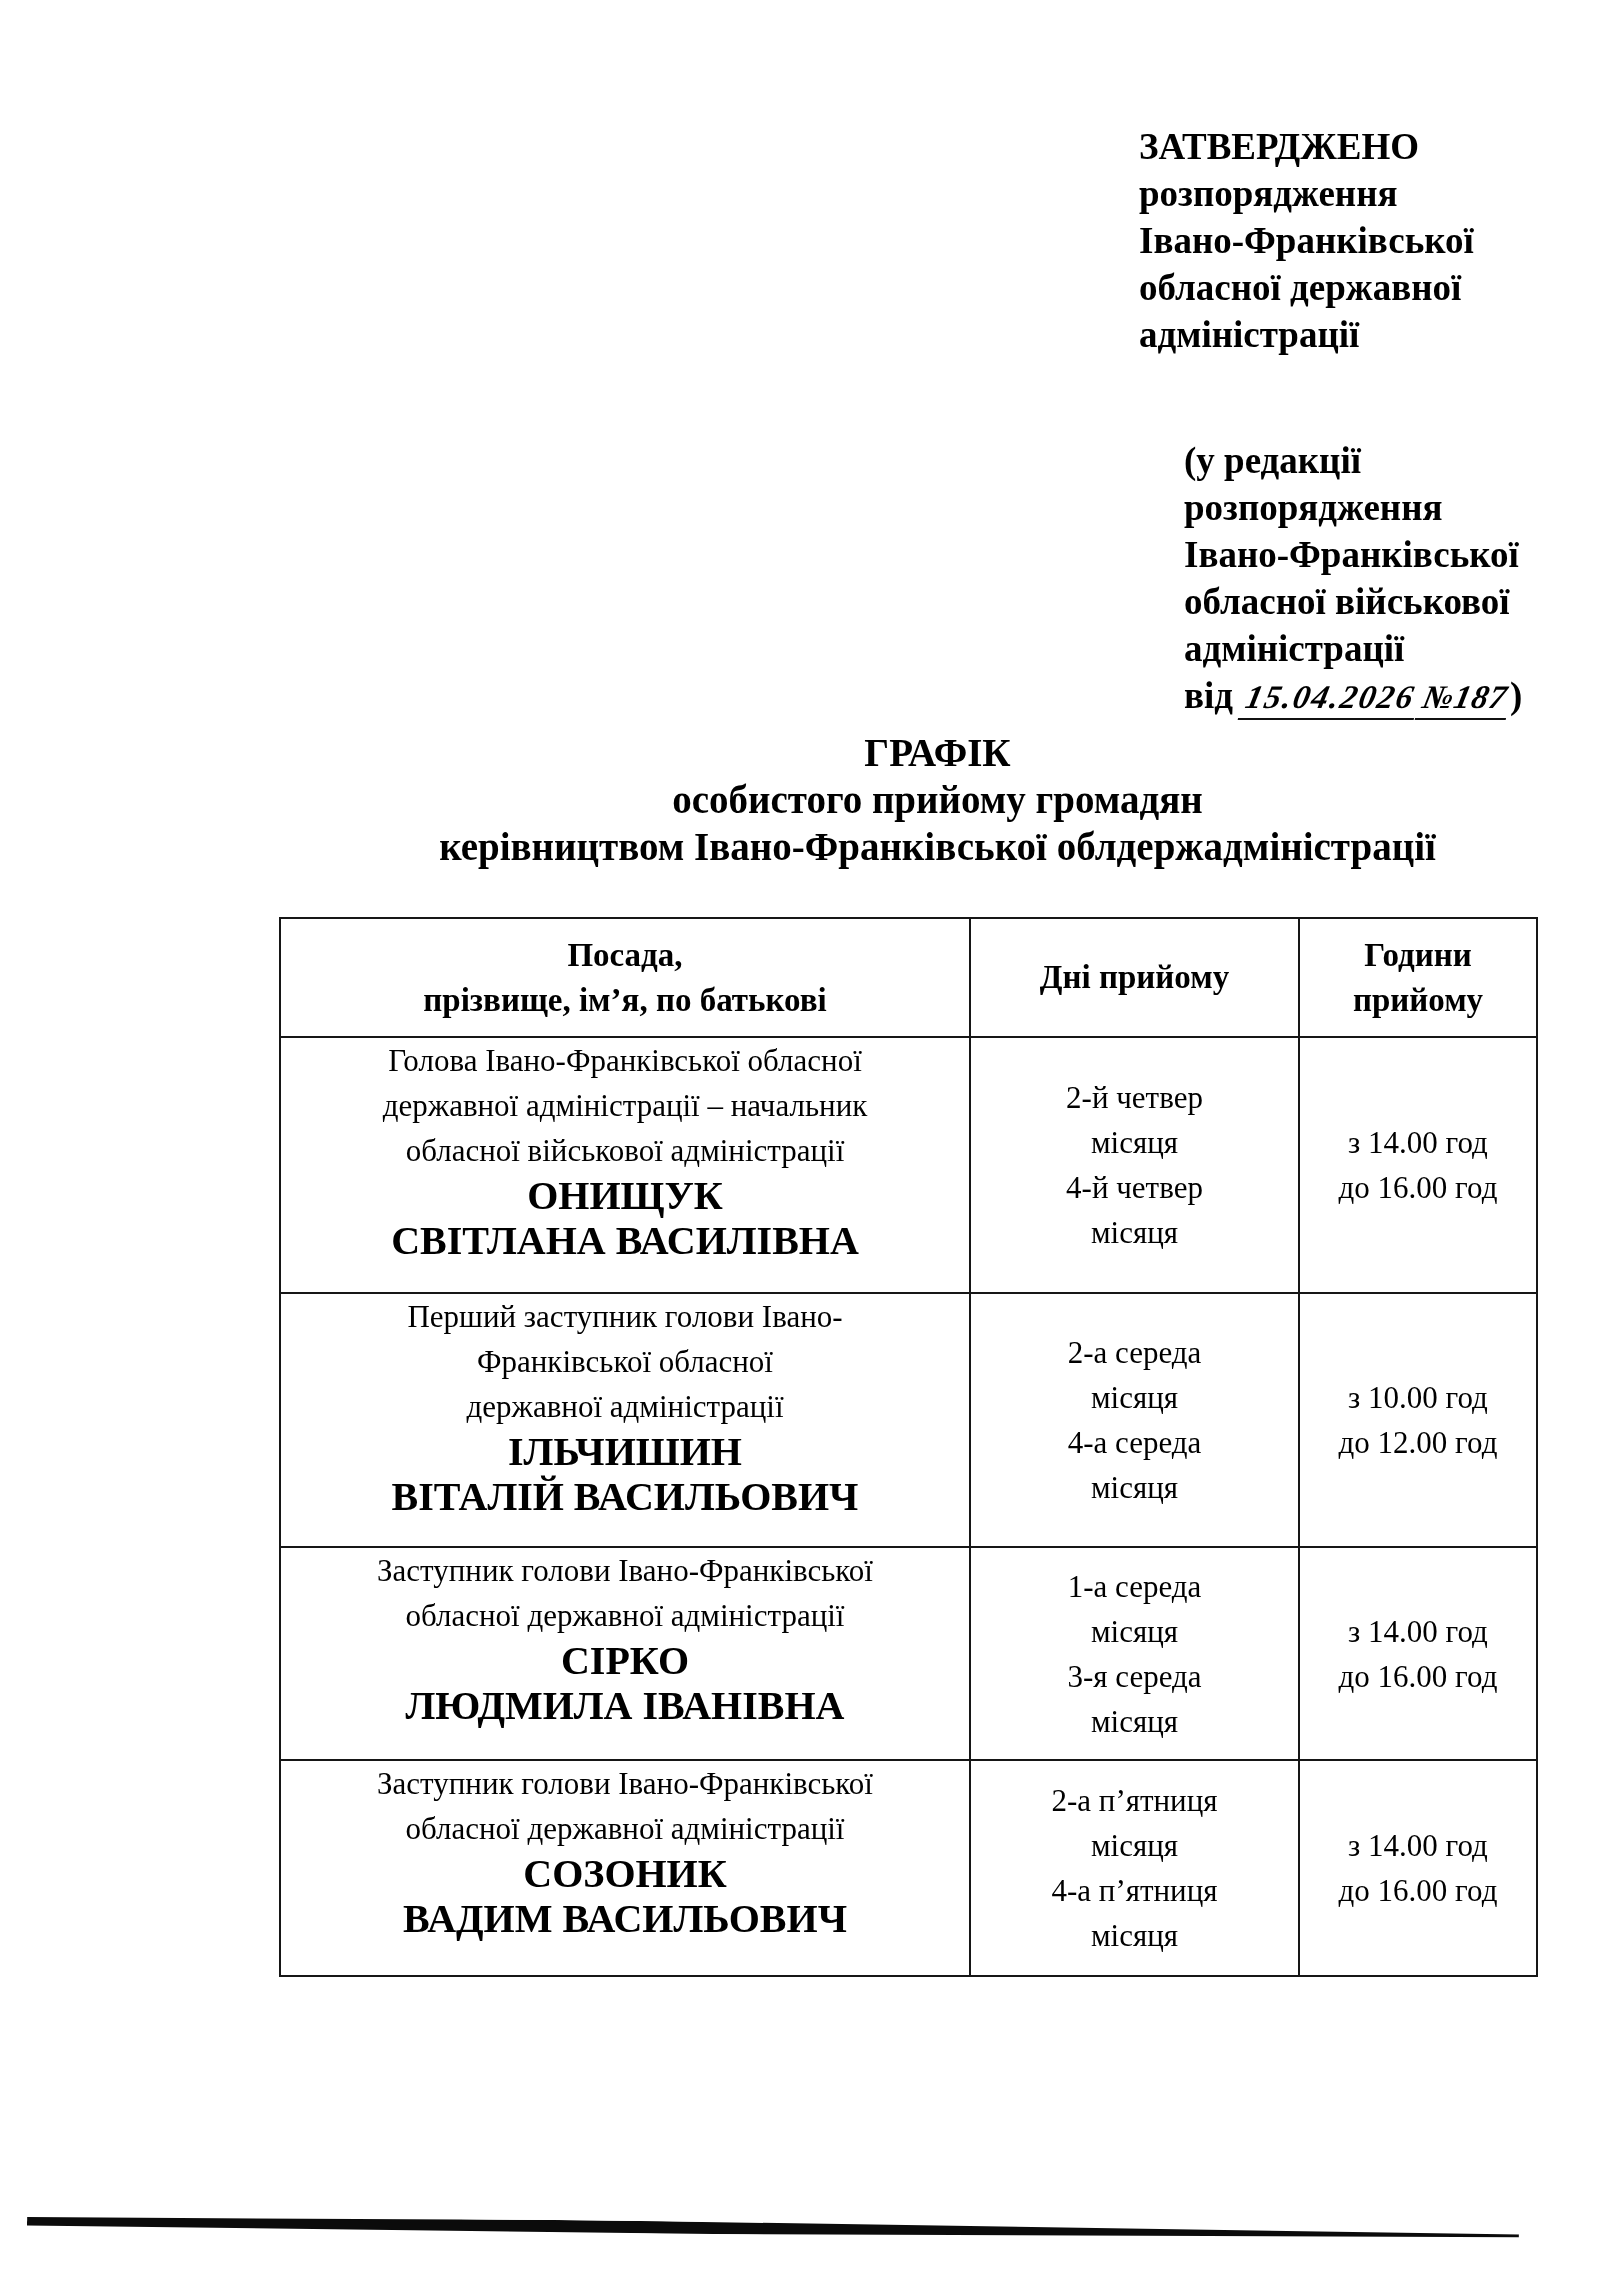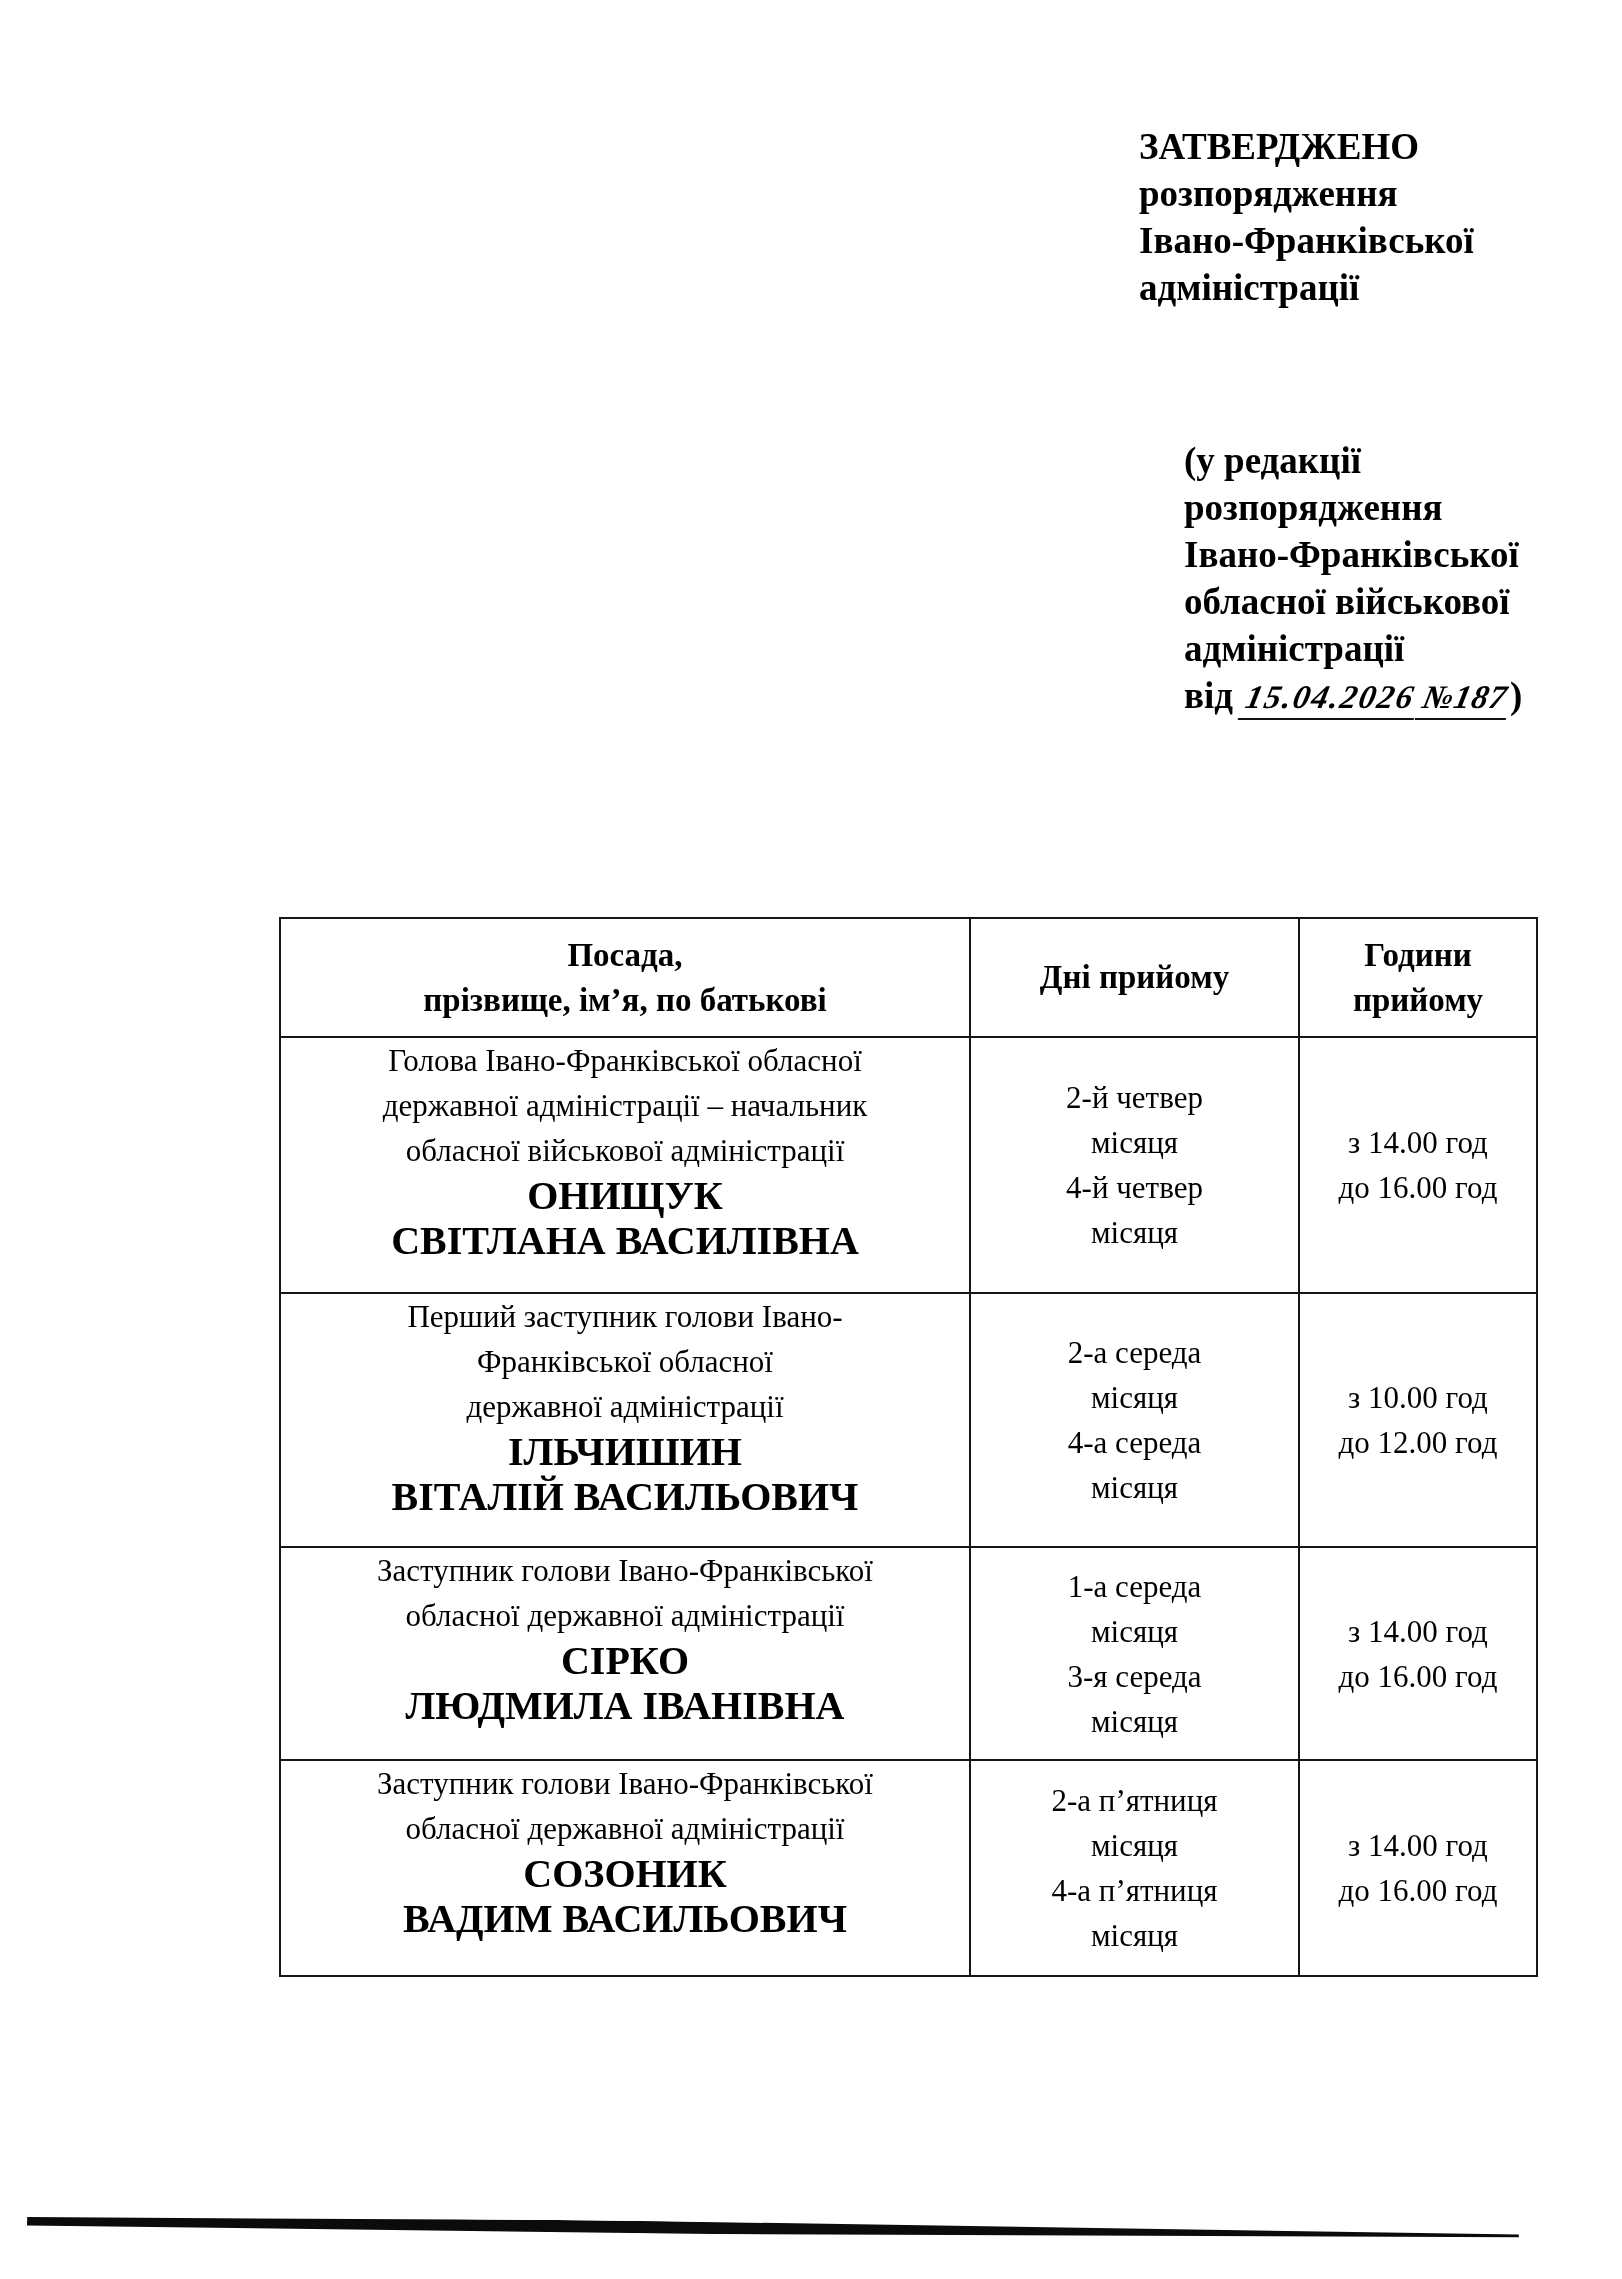--- a/index.html
+++ b/index.html
@@ -77,35 +77,41 @@
 </style>
 </head>
 <body>
 
 <div class="page">
 
   <div class="approval">
     <div class="b-line">ЗАТВЕРДЖЕНО</div>
     <div class="b-line">розпорядження</div>
     <div class="b-line">Івано-Франківської</div>
+    <div class="b-line">обласної державної</div>
     <div class="b-line">адміністрації</div>
   </div>
 
   <div class="revision">
     <div class="b-line">(у редакції</div>
     <div class="b-line">розпорядження</div>
     <div class="b-line">Івано-Франківської</div>
     <div class="b-line">обласної військової</div>
     <div class="b-line">адміністрації</div>
     <div class="b-line rev-last">
       <span>від</span>
       <span class="hw">15.04.2026</span><span class="hw"><span class="no-gap">№</span><span class="no-gap">187</span></span><span class="paren">)</span>
     </div>
   </div>
 
+  <div class="title">
+    <div>ГРАФІК</div>
+    <div>особистого прийому громадян</div>
+    <div>керівництвом Івано-Франківської облдержадміністрації</div>
+  </div>
 
   <table class="schedule">
     <colgroup>
         <col class="c1">
         <col class="c2">
         <col class="c3">
       </colgroup>
     <thead>
       <tr class="hdr">
         <th>

